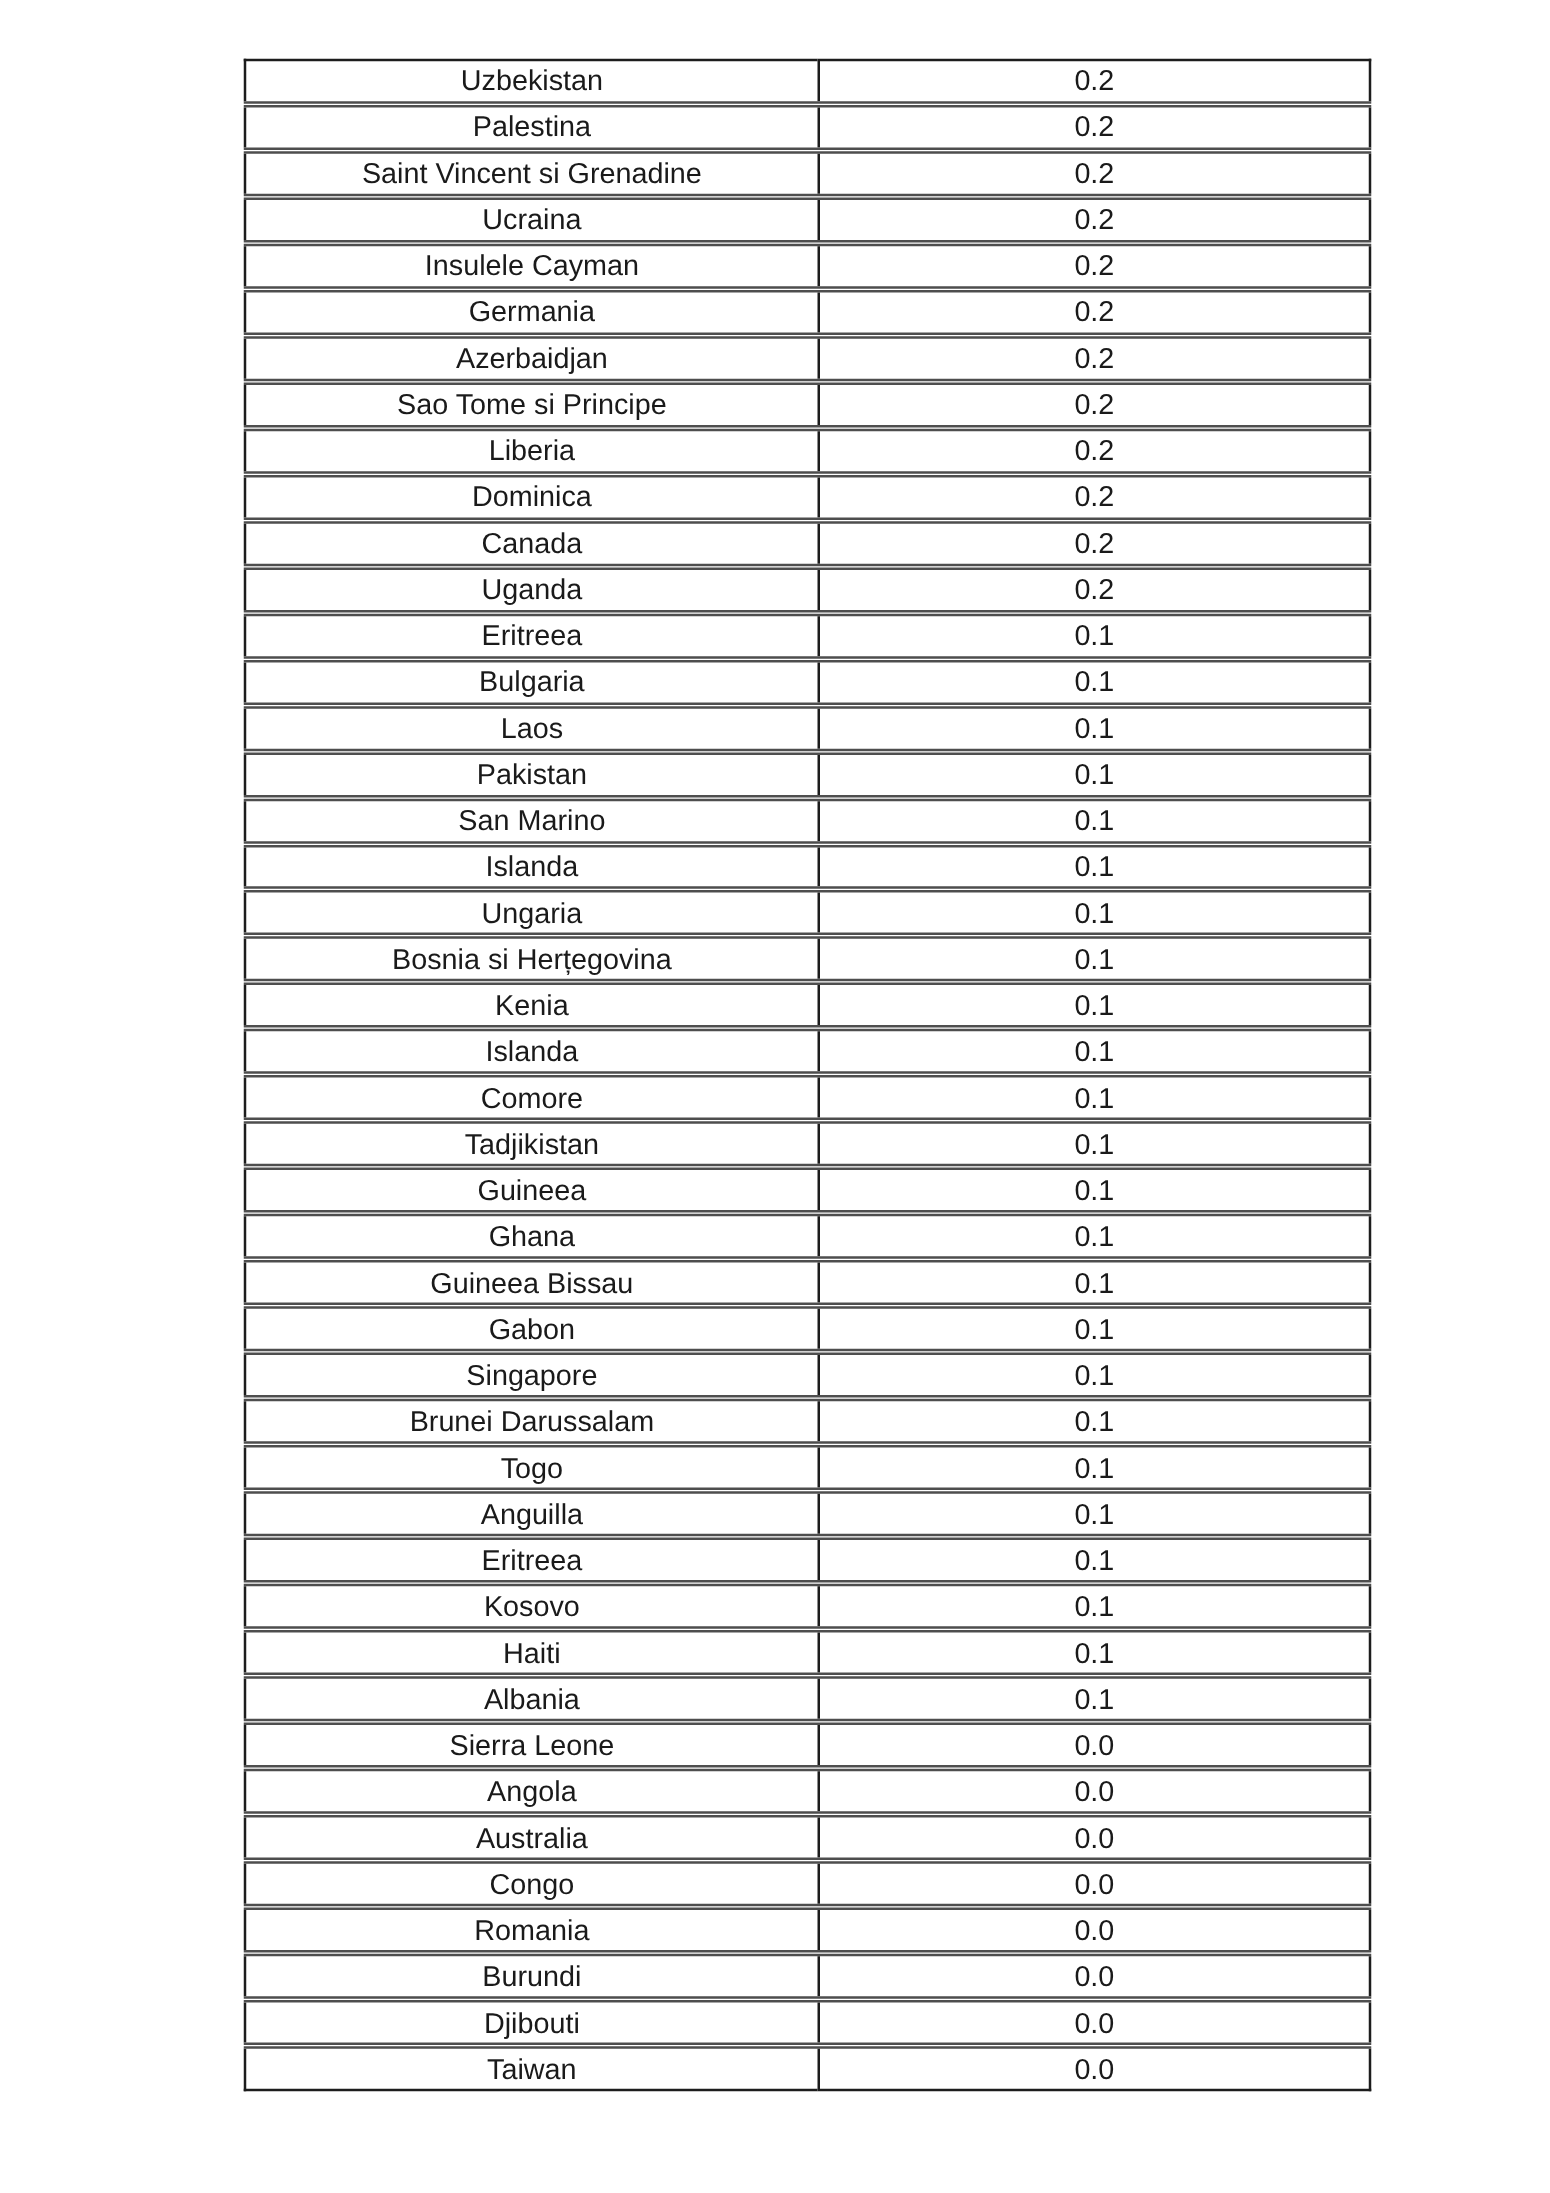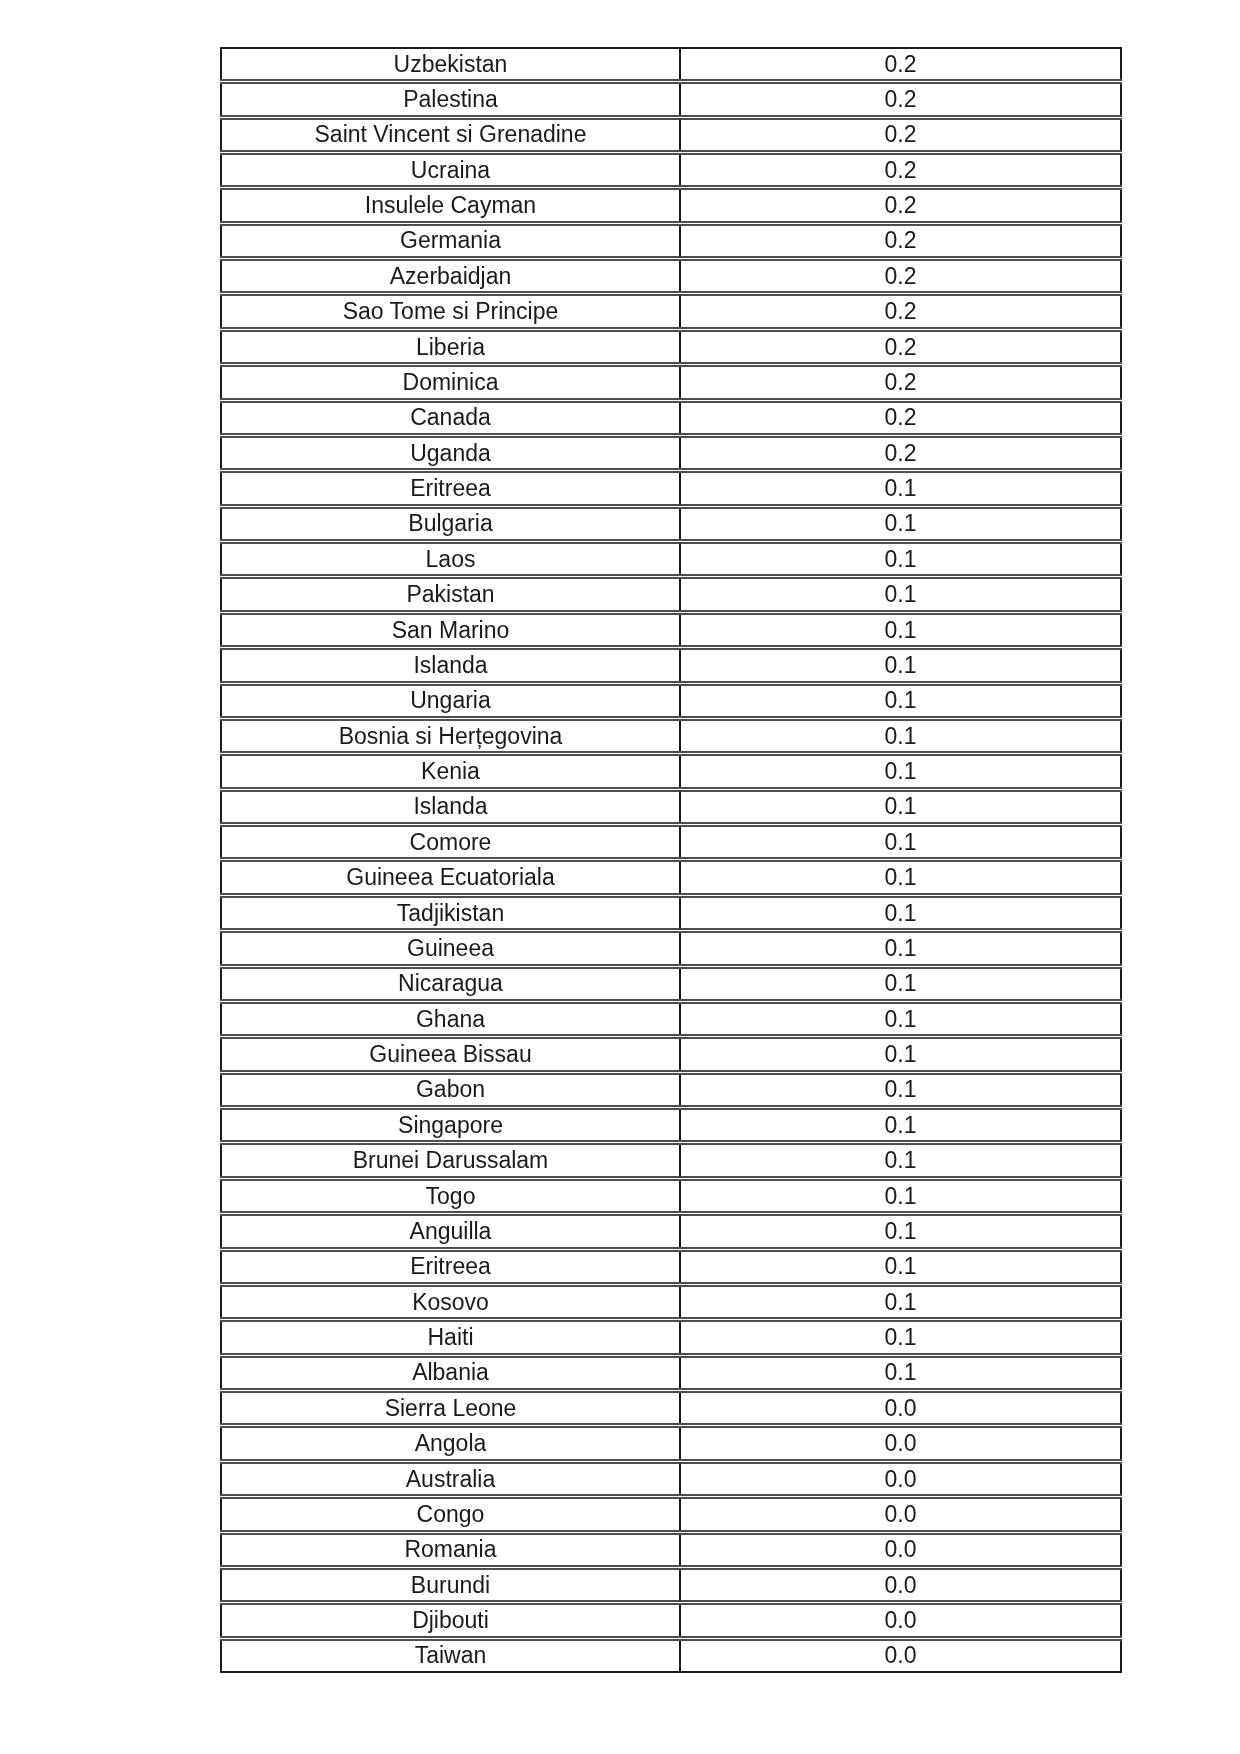--- a/index.html
+++ b/index.html
@@ -11,21 +11,21 @@
   }
   .page {
     position: relative;
     width: 1240px;
     height: 1754px;
     background: #ffffff;
     overflow: hidden;
   }
   table.data-table {
     position: absolute;
-    left: 220px;
+    left: 195px;
     top: 47px;
     width: 900px;
     height: 1626px;
     border-collapse: collapse;
     table-layout: fixed;
     border: 2px solid #1c1c1c;
     font-size: 23px;
     color: #1a1a1a;
   }
   col.c1 { width: 459px; }
@@ -160,39 +160,31 @@
     <td>Islanda</td>
     <td>0.1</td>
   </tr>
 
   <tr>
     <td>Comore</td>
     <td>0.1</td>
   </tr>
 
 
-  <tr>
-    <td>Guineea Ecuatoriala</td>
-    <td>0.1</td>
-  </tr>
 
   <tr>
     <td>Tadjikistan</td>
     <td>0.1</td>
   </tr>
 
   <tr>
     <td>Guineea</td>
     <td>0.1</td>
   </tr>
 
-  <tr>
-    <td>Nicaragua</td>
-    <td>0.1</td>
-  </tr>
 
   <tr>
     <td>Ghana</td>
     <td>0.1</td>
   </tr>
 
   <tr>
     <td>Guineea Bissau</td>
     <td>0.1</td>
   </tr>

